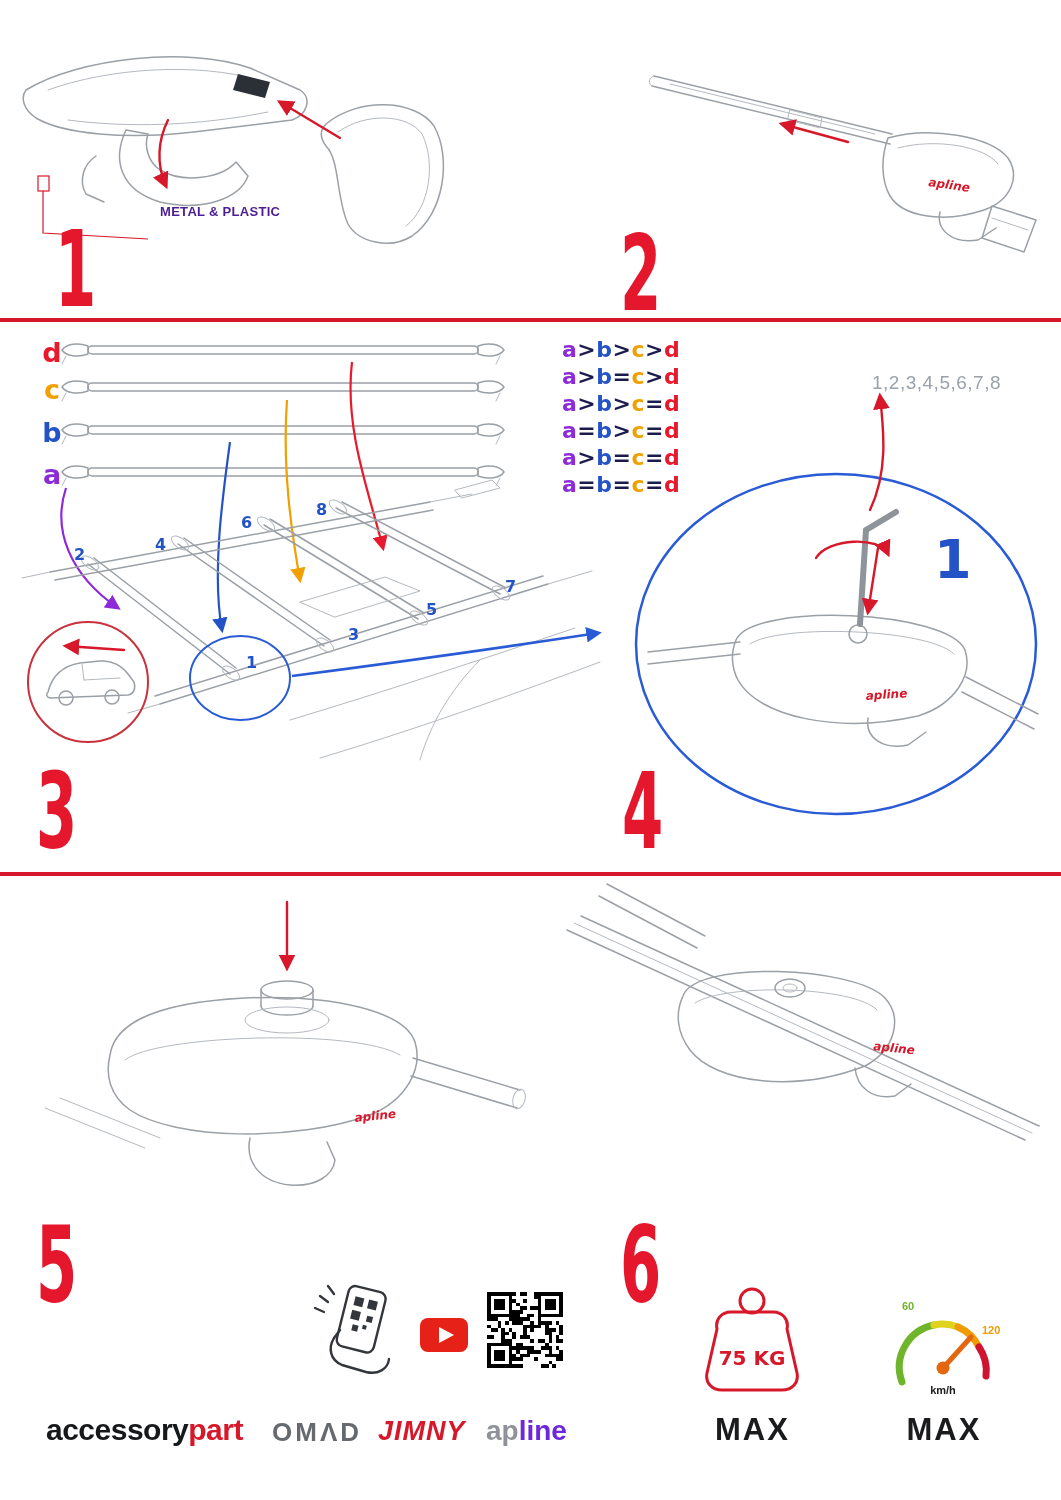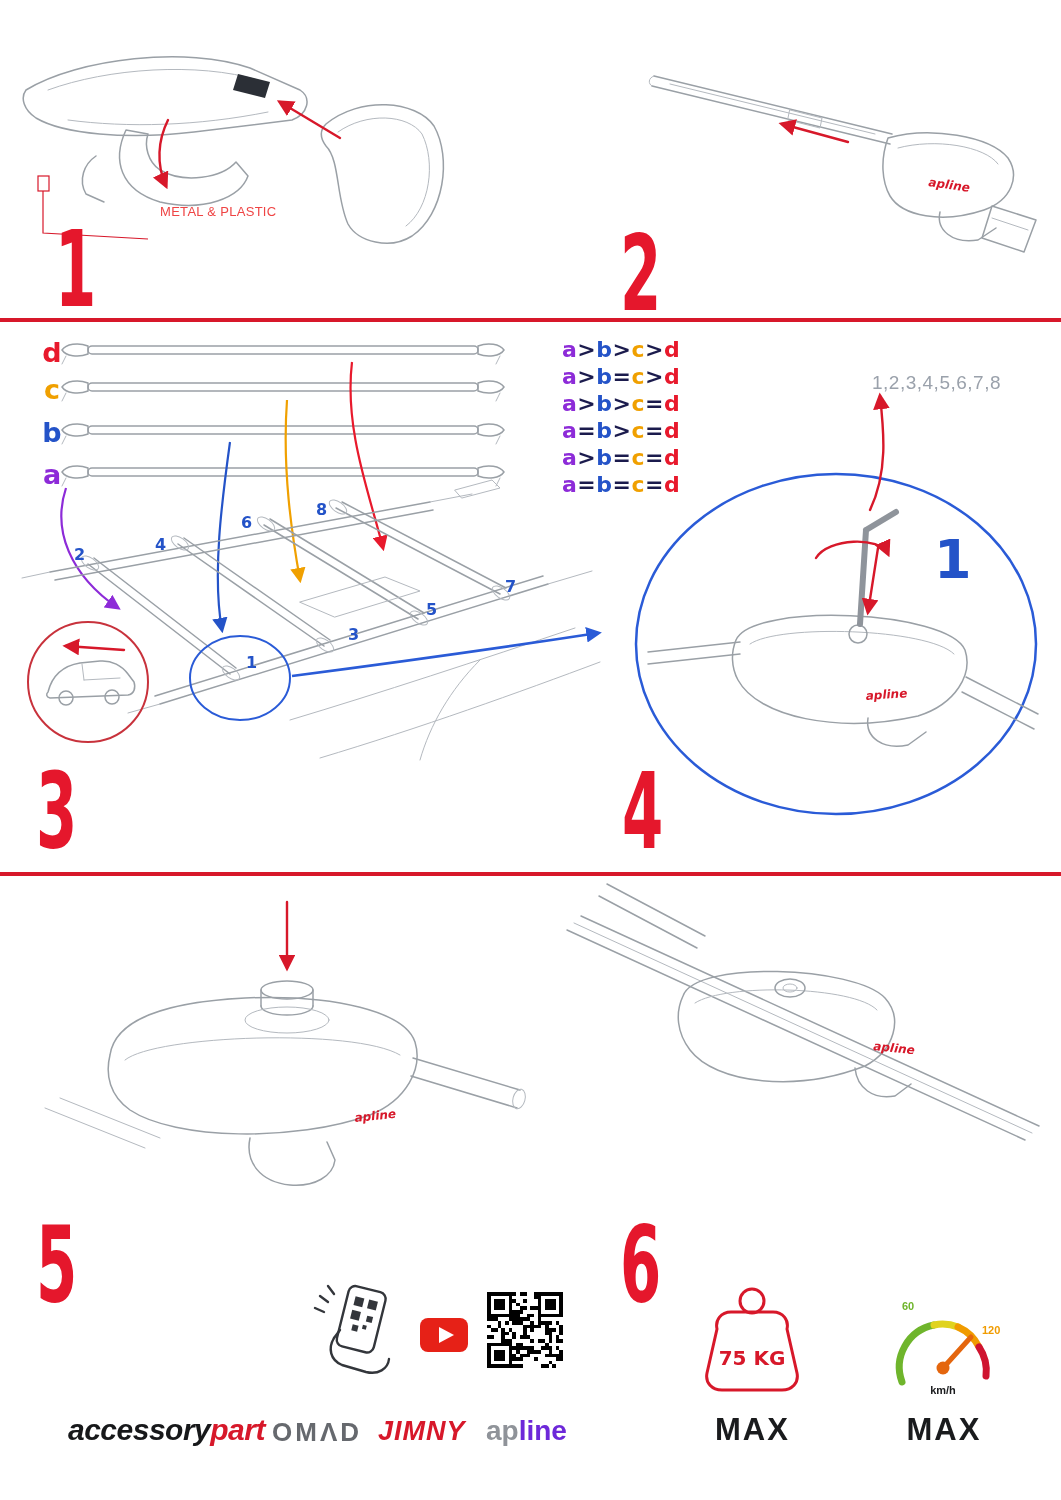--- a/index.html
+++ b/index.html
@@ -2,21 +2,21 @@
 <html><head>
 <meta charset="utf-8">
 <style>
   *{margin:0;padding:0;box-sizing:border-box;}
   body{background:#dfe1e4;font-family:"Liberation Sans",sans-serif;}
   .page{position:relative;width:1061px;height:1500px;background:#ffffff;margin:0 auto;overflow:hidden;}
   .divider{position:absolute;left:0;width:100%;height:4px;background:#d7182a;}
   .big-num{position:absolute;color:#e5172c;font-family:"DejaVu Sans",sans-serif;font-weight:700;
            font-size:106px;line-height:0.9;transform:scaleX(0.56);transform-origin:left top;}
   
-  .material-label{position:absolute;left:148px;top:204px;color:#ef4444;font-size:13px;font-weight:400;letter-spacing:.3px;padding-left:12px;}
+  .material-label{position:absolute;left:148px;top:204px;color:#4c1d95;font-size:13px;font-weight:700;letter-spacing:.3px;padding-left:12px;}
   .models{position:absolute;left:52px;top:223px;width:182px;text-align:right;color:#4340a0;
           font-size:10.5px;line-height:11.5px;font-weight:500;letter-spacing:-.2px;}
   
   .comparisons{position:absolute;left:562px;top:336px;text-align:right;}
   .comp-line{font-family:"DejaVu Sans",sans-serif;font-weight:700;font-size:22px;line-height:27px;letter-spacing:.5px;}
   .sequence{position:absolute;left:872px;top:372px;color:#9aa1ab;font-size:19px;font-weight:500;letter-spacing:.5px;}
   
   svg{position:absolute;overflow:visible;}
   .sketch{stroke:#9aa0a6;fill:none;stroke-width:1.5;stroke-linecap:round;stroke-linejoin:round;}
   .sketch-thin{stroke:#b4b9bf;fill:none;stroke-width:1;stroke-linecap:round;stroke-linejoin:round;}
@@ -27,21 +27,21 @@
   .b-ellipse-sm{stroke:#2a5bd7;fill:none;stroke-width:2;}
   .car-circle{stroke:#c8323c;fill:none;stroke-width:2;}
   .allen{stroke:#8f949b;fill:none;stroke-width:6;stroke-linecap:round;}
   .bar-letter{font-family:"DejaVu Sans",sans-serif;font-size:27px;font-weight:700;}
   .roof-num{fill:#2453c8;font-family:"DejaVu Sans",sans-serif;font-size:16px;font-weight:700;}
   .big-blue{fill:#2453c8;font-family:"DejaVu Sans",sans-serif;font-size:54px;font-weight:700;}
   .logo-text{fill:#d7182a;font-family:"DejaVu Sans",sans-serif;font-size:12px;font-weight:700;font-style:italic;}
   
   .fly{position:absolute;left:118px;top:1320px;color:#2f2c7c;font-family:"DejaVu Sans",sans-serif;
        font-size:56px;font-weight:600;letter-spacing:4px;}
-  .accessorypart{position:absolute;left:68px;top:1413px;font-size:30px;font-weight:600;color:#17181a;letter-spacing:-.5px;font-style:italic;}
+  .accessorypart{position:absolute;left:46px;top:1413px;font-size:30px;font-weight:600;color:#17181a;letter-spacing:-.5px;}
   .accessorypart .red{color:#d7182a;}
   .omad{position:absolute;left:272px;top:1417px;font-size:26px;font-weight:700;color:#66696e;letter-spacing:3px;}
   .omay{position:absolute;left:378px;top:1416px;font-size:27px;font-weight:800;font-style:italic;color:#d7182a;letter-spacing:1px;}
   .apline-logo{position:absolute;left:486px;top:1415px;font-size:28px;font-weight:700;color:#8f9399;}
   .apline-logo .red{color:#6d28d9;}
   .max-label{position:absolute;top:1412px;font-size:31px;font-weight:700;color:#1a1b1d;letter-spacing:2px;text-align:center;}
   .ph-stroke{stroke:#33363b;fill:none;stroke-width:2.4;stroke-linecap:round;stroke-linejoin:round;}
   .wt{stroke:#d7182a;fill:none;stroke-width:3;stroke-linejoin:round;}
   .wt-text{fill:#d7182a;font-family:"DejaVu Sans",sans-serif;font-size:20px;font-weight:700;}
   .sp-arc{fill:none;stroke-width:7;stroke-linecap:round;}

